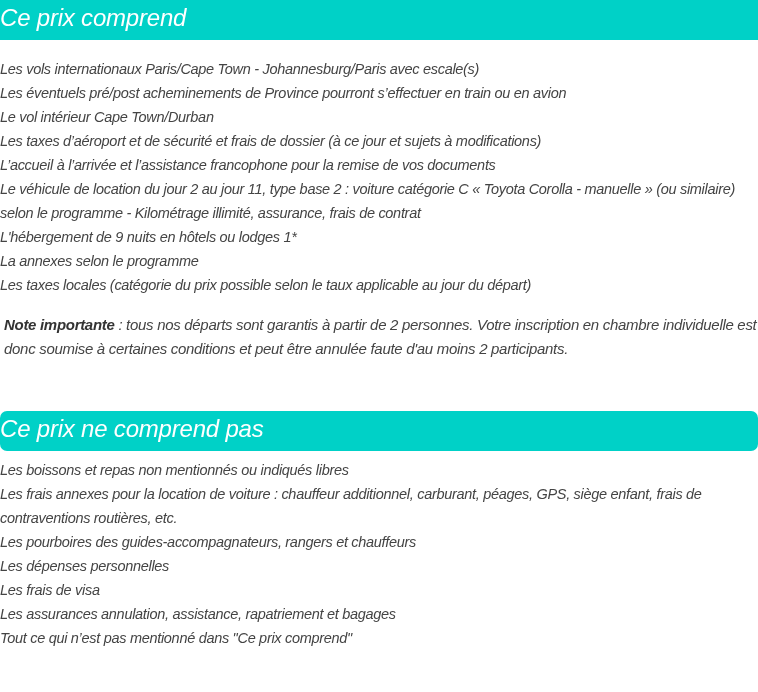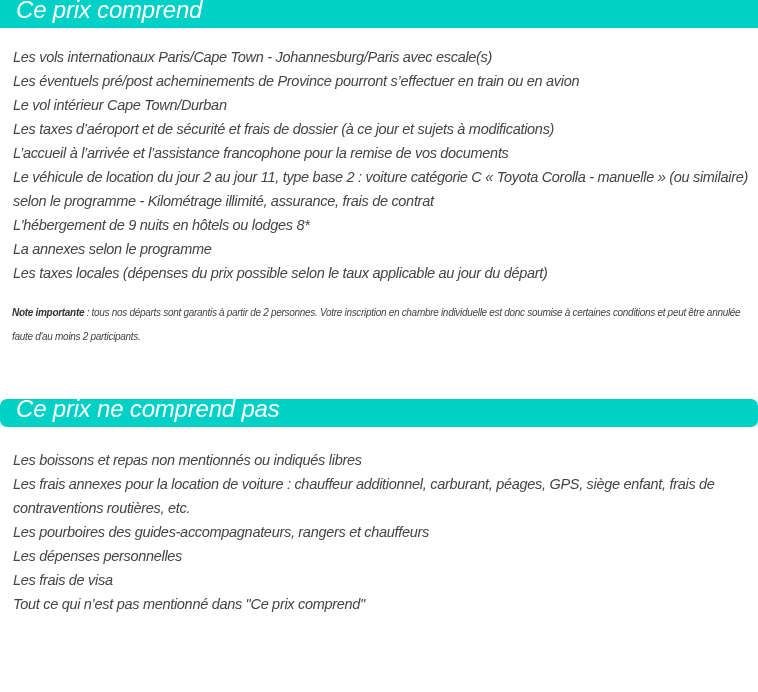--- a/index.html
+++ b/index.html
@@ -9,24 +9,23 @@
     }
     body {
       width: 758px;
       height: 692px;
       overflow: hidden;
       font-family: "Liberation Sans", "DejaVu Sans", sans-serif;
       color: #444444;
     }
     .section-header {
       background: #00d1c7;
-      height: 28px;
+      height: 40px;
       display: flex;
-      align-items: flex-end;
-      padding-left: 16px;
+      align-items: flex-start;
       box-sizing: border-box;
     }
     .section-header h2 {
       margin: 0;
       color: #ffffff;
       font-style: italic;
       font-weight: normal;
       font-size: 24px;
       letter-spacing: -0.2px;
       line-height: 36px;
@@ -35,63 +34,63 @@
       list-style: none;
       margin: 0;
       padding: 0;
     }
     .item-list li {
       font-style: italic;
       font-size: 14.5px;
       line-height: 24px;
       letter-spacing: -0.3px;
       white-space: normal;
-      padding-left: 13px;
     }
     .list-1 { margin-top: 17px; }
     .note {
-      margin: 16px 0 0 12px;
+      margin: 16px 0 0 4px;
       font-style: italic;
-      font-size: 10px;
+      font-size: 15px;
       line-height: 24px;
       letter-spacing: -0.3px;
     }
     .note strong {
       font-weight: bold;
       color: #333333;
     }
     .header-2 { margin-top: 50px; border-radius: 7px; }
-    .list-2 { margin-top: 21px; }
+    .list-2 { margin-top: 7px; }
   </style>
 </head>
 <body>
 
 <section>
   <div class="section-header">
     <h2>Ce prix comprend</h2>
   </div>
   <ul class="item-list list-1">
     <li>Les vols internationaux Paris/Cape Town - Johannesburg/Paris avec escale(s)</li>
     <li>Les éventuels pré/post acheminements de Province pourront s’effectuer en train ou en avion</li>
     <li>Le vol intérieur Cape Town/Durban</li>
     <li>Les taxes d’aéroport et de sécurité et frais de dossier (à ce jour et sujets à modifications)</li>
     <li>L’accueil à l’arrivée et l’assistance francophone pour la remise de vos documents</li>
     <li>Le véhicule de location du jour 2 au jour 11, type base 2 : voiture catégorie C « Toyota Corolla - manuelle » (ou similaire) selon le programme - Kilométrage illimité, assurance, frais de contrat</li>
-    <li>L'hébergement de 9 nuits en hôtels ou lodges 8*</li>
+    <li>L'hébergement de 9 nuits en hôtels ou lodges 1*</li>
     <li>La annexes selon le programme</li>
-    <li>Les taxes locales (dépenses du prix possible selon le taux applicable au jour du départ)</li>
+    <li>Les taxes locales (catégorie du prix possible selon le taux applicable au jour du départ)</li>
   </ul>
   <p class="note"><strong>Note importante</strong><span> : tous nos départs sont garantis à partir de 2 personnes. Votre inscription en chambre individuelle est donc soumise à certaines conditions et peut être annulée faute d'au moins 2 participants.</span></p>
 </section>
 
 <section>
   <div class="section-header header-2">
     <h2>Ce prix ne comprend pas</h2>
   </div>
   <ul class="item-list list-2">
     <li>Les boissons et repas non mentionnés ou indiqués libres</li>
     <li>Les frais annexes pour la location de voiture : chauffeur additionnel, carburant, péages, GPS, siège enfant, frais de contraventions routières, etc.</li>
     <li>Les pourboires des guides-accompagnateurs, rangers et chauffeurs</li>
     <li>Les dépenses personnelles</li>
     <li>Les frais de visa</li>
+    <li>Les assurances annulation, assistance, rapatriement et bagages</li>
     <li>Tout ce qui n’est pas mentionné dans "Ce prix comprend"</li>
   </ul>
 </section>
 
 </body></html>

